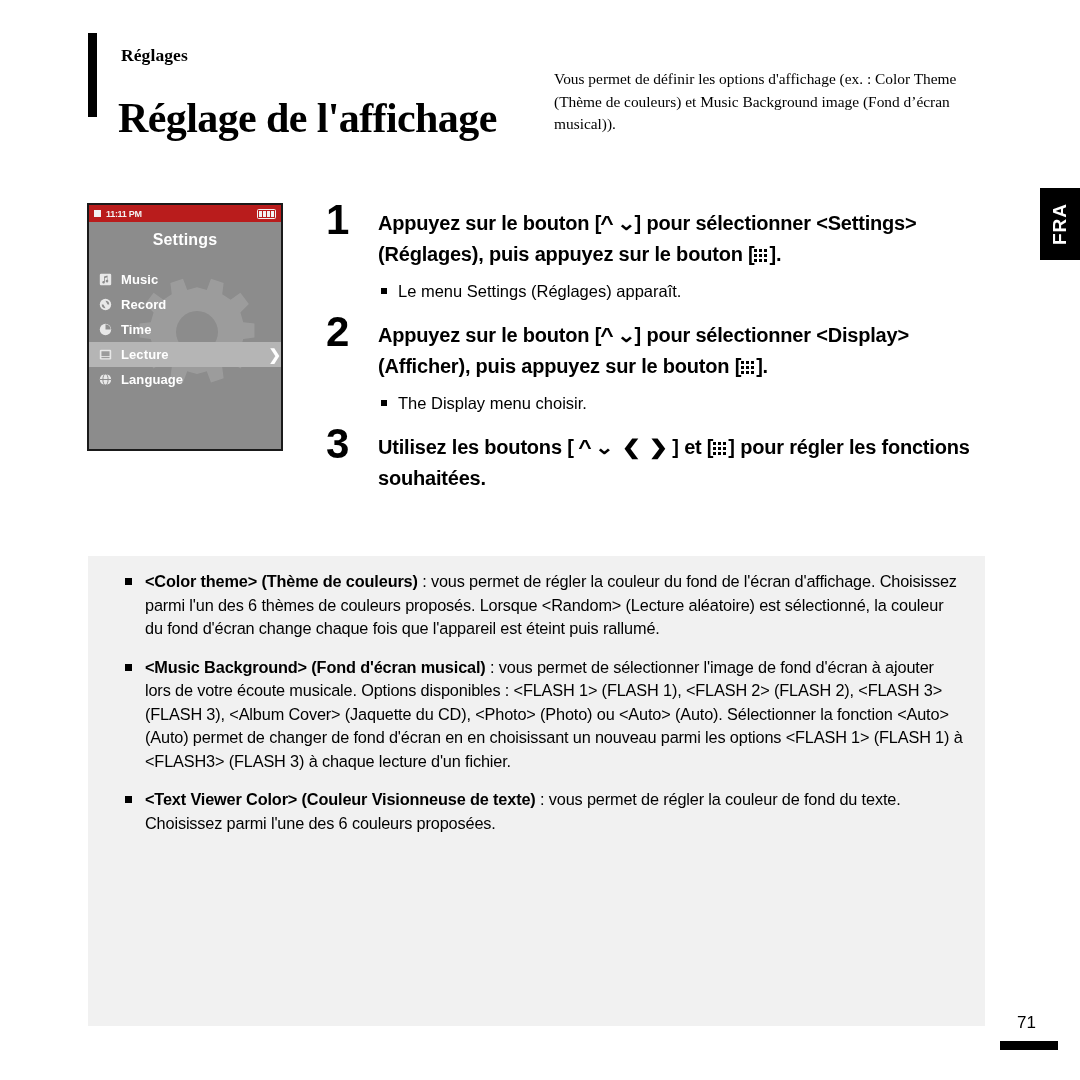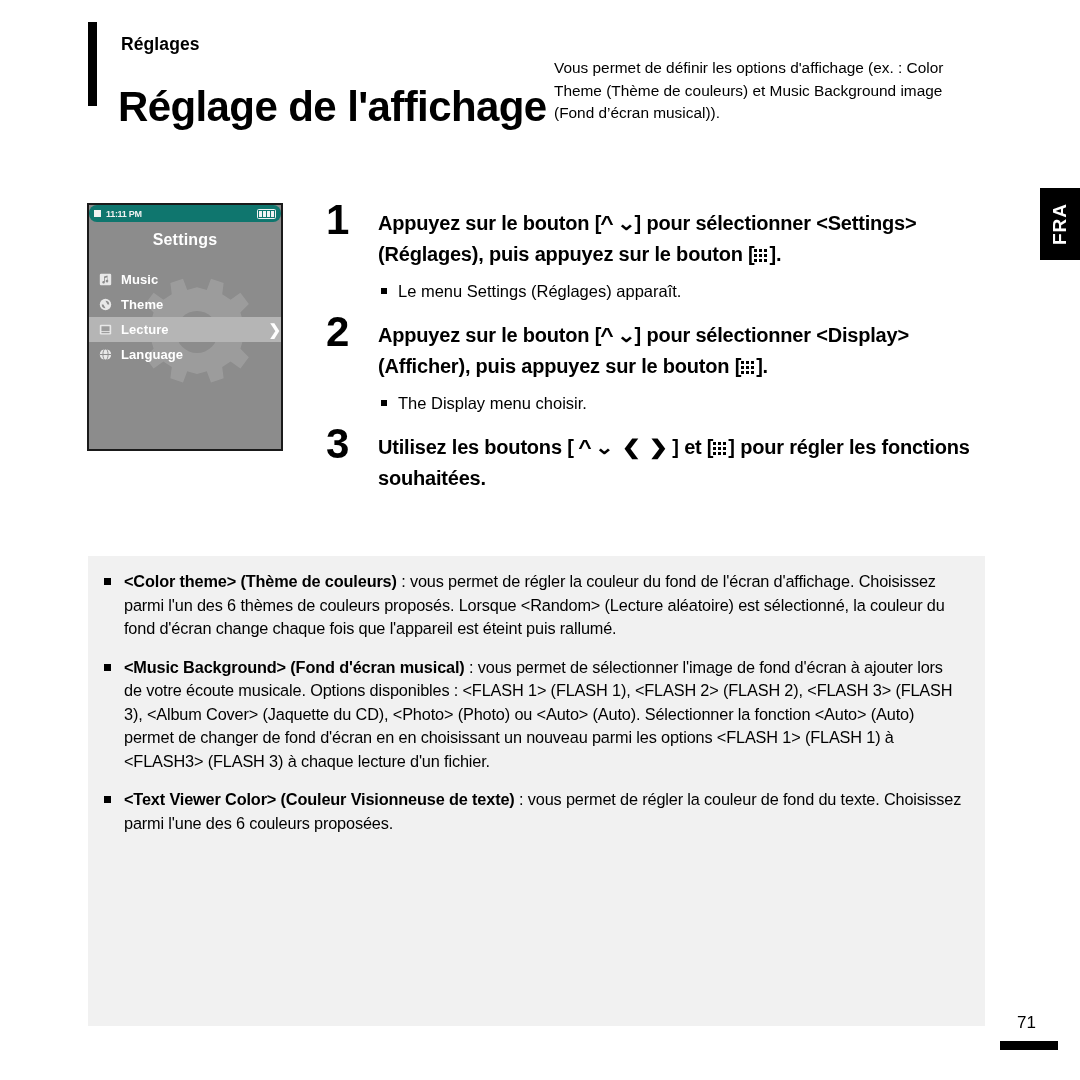--- a/index.html
+++ b/index.html
@@ -13,23 +13,24 @@
     font-family: "Liberation Sans", sans-serif;
     color: #000000;
     position: relative;
     overflow: hidden;
   }
 
   
   #header {
     position: absolute;
     left: 0;
-    top: 0;
+    top: 11px;
     width: 920px;
     height: 160px;
+    font-family: Liberation Serif, serif;
   }
   #header-bar {
     position: absolute;
     left: 88px;
     top: 22px;
     width: 9px;
     height: 84px;
     background: #000000;
   }
   #kicker {
@@ -99,26 +100,25 @@
     height: 150px;
     opacity: 0.14;
     pointer-events: none;
   }
   #status-bar {
     position: absolute;
     left: 0;
     top: 0;
     width: 100%;
     height: 17px;
-    background: #0f766e;
+    background: #b91c1c;
     display: flex;
     align-items: center;
     padding: 0 5px;
     box-sizing: border-box;
-    border-radius: 8px;
   }
   #status-square {
     width: 7px;
     height: 7px;
     background: #f2f2f2;
     margin-right: 5px;
     flex: 0 0 auto;
   }
   #status-time {
     color: #f2f2f2;
@@ -260,21 +260,21 @@
   }
 
   
   #detail-box {
     position: absolute;
     left: 88px;
     top: 556px;
     width: 897px;
     height: 470px;
     background: #f1f1f1;
-    padding: 14px 22px 10px 13px;
+    padding: 14px 22px 10px 34px;
     box-sizing: border-box;
   }
   .detail-item {
     position: relative;
     padding-left: 23px;
     margin-bottom: 15px;
     font-size: 16.3px;
     line-height: 23.5px;
     letter-spacing: -0.15px;
   }
@@ -354,23 +354,32 @@
       <span class="menu-label">Music</span>
     </div>
 
     <div class="menu-row">
       <span class="menu-icon">
         <svg width="13" height="13" viewBox="0 0 16 16">
             <circle cx="8" cy="8" r="7" fill="#e8e8e8"></circle>
             <path d="M8 3.4 A4.6 4.6 0 0 1 12.6 8 h-2 L8 3.4z M8 12.6 A4.6 4.6 0 0 1 3.4 8 h2 L8 12.6z" fill="#8c8c8c"></path>
           </svg>
       </span>
-      <span class="menu-label">Theme</span>
-    </div>
-
+      <span class="menu-label">Record</span>
+    </div>
+
+    <div class="menu-row">
+      <span class="menu-icon">
+        <svg width="13" height="13" viewBox="0 0 16 16">
+            <circle cx="8" cy="8" r="7" fill="#e8e8e8"></circle>
+            <path d="M8 8 V1.6 A6.4 6.4 0 0 1 14.4 8 Z" fill="#8c8c8c"></path>
+          </svg>
+      </span>
+      <span class="menu-label">Time</span>
+    </div>
 
     <div class="menu-row selected">
       <span class="menu-icon">
         <svg width="13" height="13" viewBox="0 0 16 16">
             <rect x="1" y="2" width="14" height="12" rx="1.5" fill="#e8e8e8"></rect>
             <rect x="3" y="4" width="10" height="6" fill="#9c9c9c"></rect>
             <rect x="3" y="11" width="10" height="1.5" fill="#9c9c9c"></rect>
           </svg>
       </span>
       <span class="menu-label">Lecture</span>

